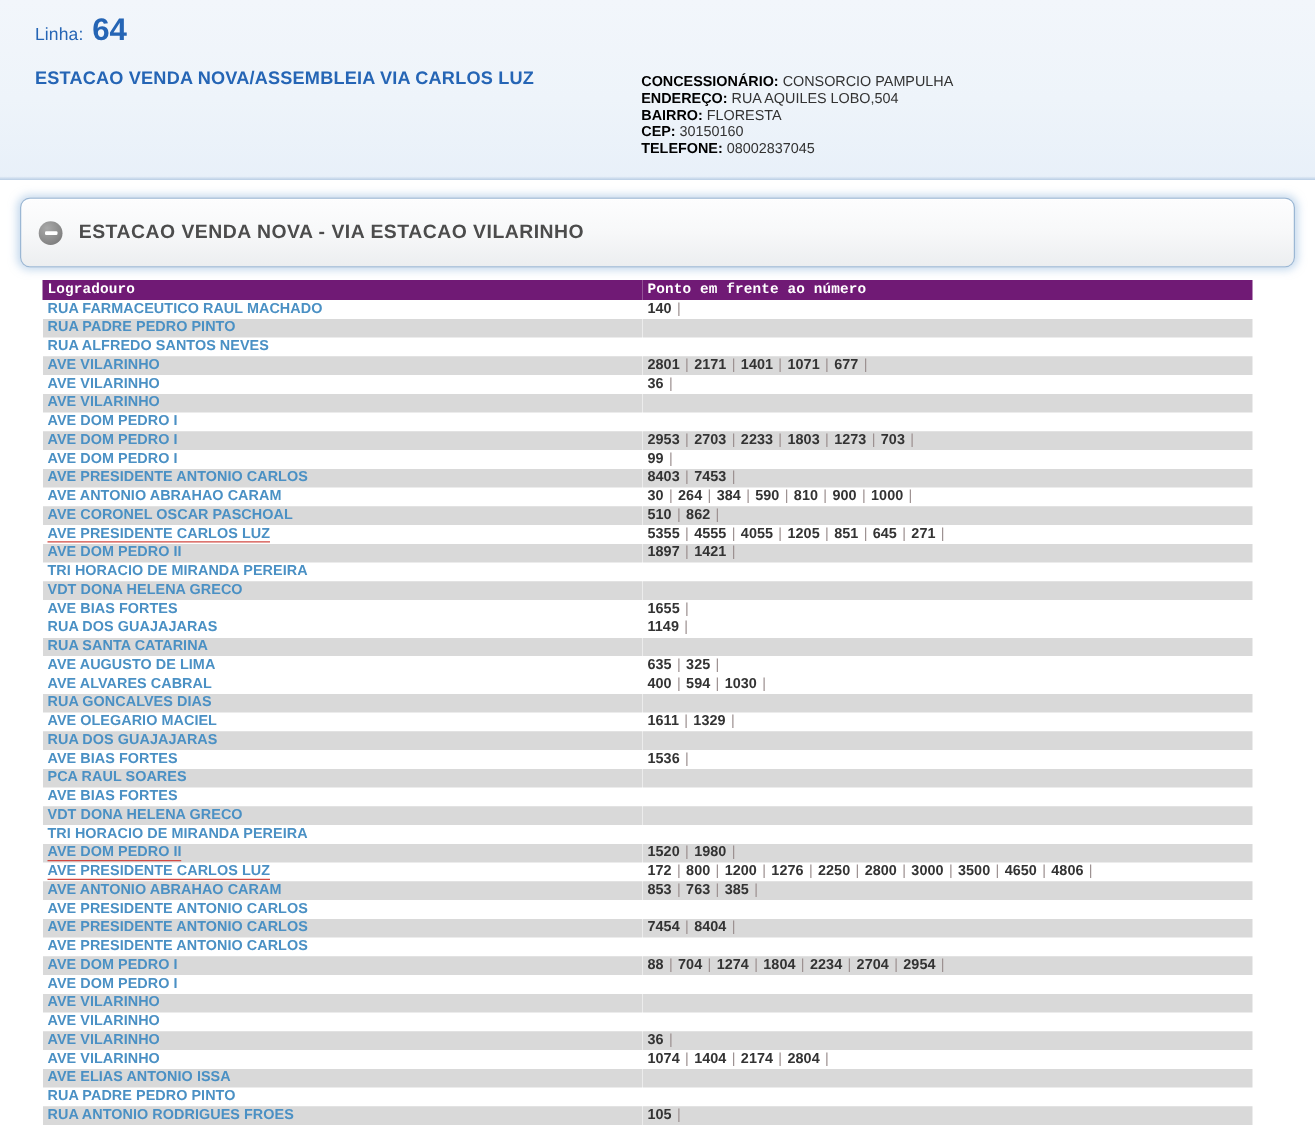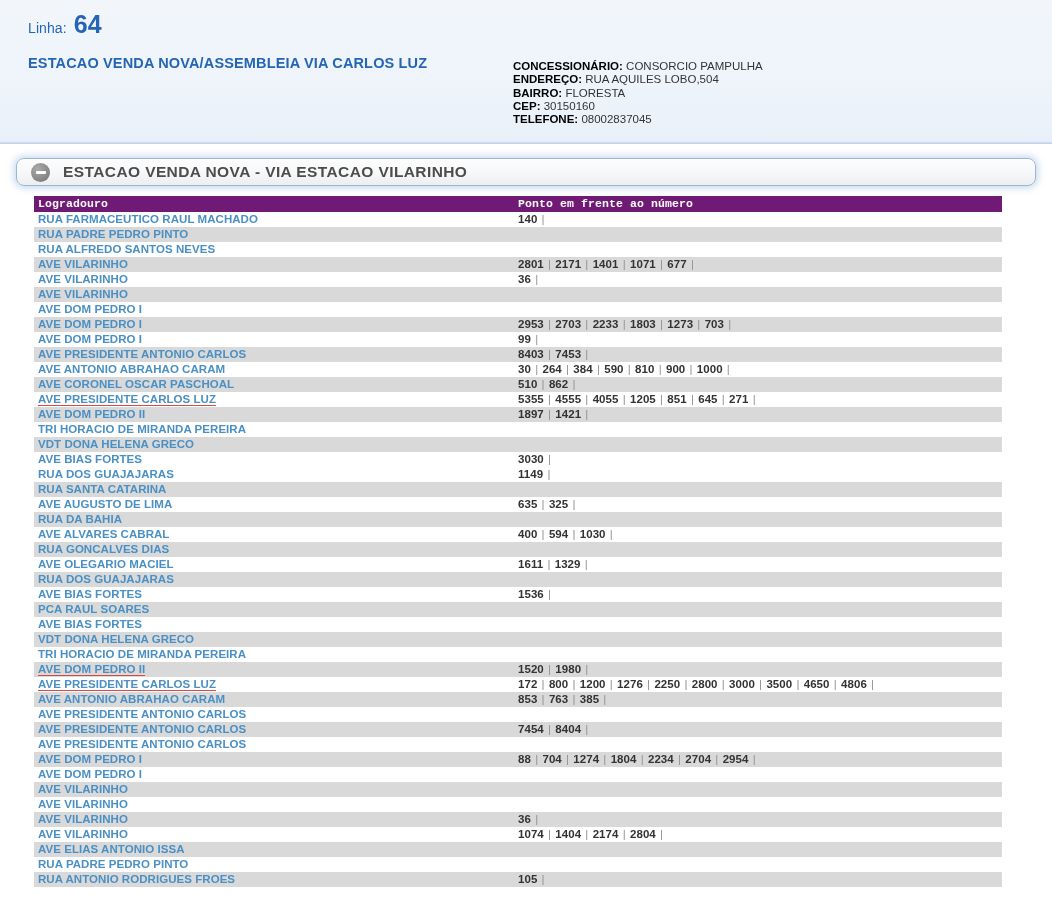--- a/index.html
+++ b/index.html
@@ -76,21 +76,21 @@
   .conc-val { color: #333333; }
 
   
   .panel-wrap {
     position: relative;
     margin: 14px 16px 0 16px;
     width: 1020px;
   }
   .panel-head {
     position: relative;
-    height: 28px;
+    height: 56px;
     border: 1px solid #9bb7d4;
     border-radius: 8px;
     background: linear-gradient(to bottom, #fdfdfe 0%, #f7f8f9 50%, #eceef0 100%);
     box-shadow: 0 0 7px 2px rgba(150,185,222,0.55),
                 inset 0 1px 0 #ffffff;
     display: flex;
     align-items: center;
     padding-left: 14px;
   }
   .collapse-icon {
@@ -294,37 +294,33 @@
         <tr class="odd">
           <td class="street">TRI HORACIO DE MIRANDA PEREIRA</td>
           <td class="num"></td>
         </tr>
         <tr class="even">
           <td class="street">VDT DONA HELENA GRECO</td>
           <td class="num"></td>
         </tr>
         <tr class="odd">
           <td class="street">AVE BIAS FORTES</td>
-          <td class="num"><span>3030</span><span class="sep"> | </span></td>
+          <td class="num"><span>1655</span><span class="sep"> | </span></td>
         </tr>
         <tr class="odd">
           <td class="street">RUA DOS GUAJAJARAS</td>
           <td class="num"><span>1149</span><span class="sep"> | </span></td>
         </tr>
         <tr class="even">
           <td class="street">RUA SANTA CATARINA</td>
           <td class="num"></td>
         </tr>
         <tr class="odd">
           <td class="street">AVE AUGUSTO DE LIMA</td>
           <td class="num"><span>635</span><span class="sep"> | </span><span>325</span><span class="sep"> | </span></td>
-        </tr>
-        <tr class="even">
-          <td class="street">RUA DA BAHIA</td>
-          <td class="num"></td>
         </tr>
         <tr class="odd">
           <td class="street">AVE ALVARES CABRAL</td>
           <td class="num"><span>400</span><span class="sep"> | </span><span>594</span><span class="sep"> | </span><span>1030</span><span class="sep"> | </span></td>
         </tr>
         <tr class="even">
           <td class="street">RUA GONCALVES DIAS</td>
           <td class="num"></td>
         </tr>
         <tr class="odd">

